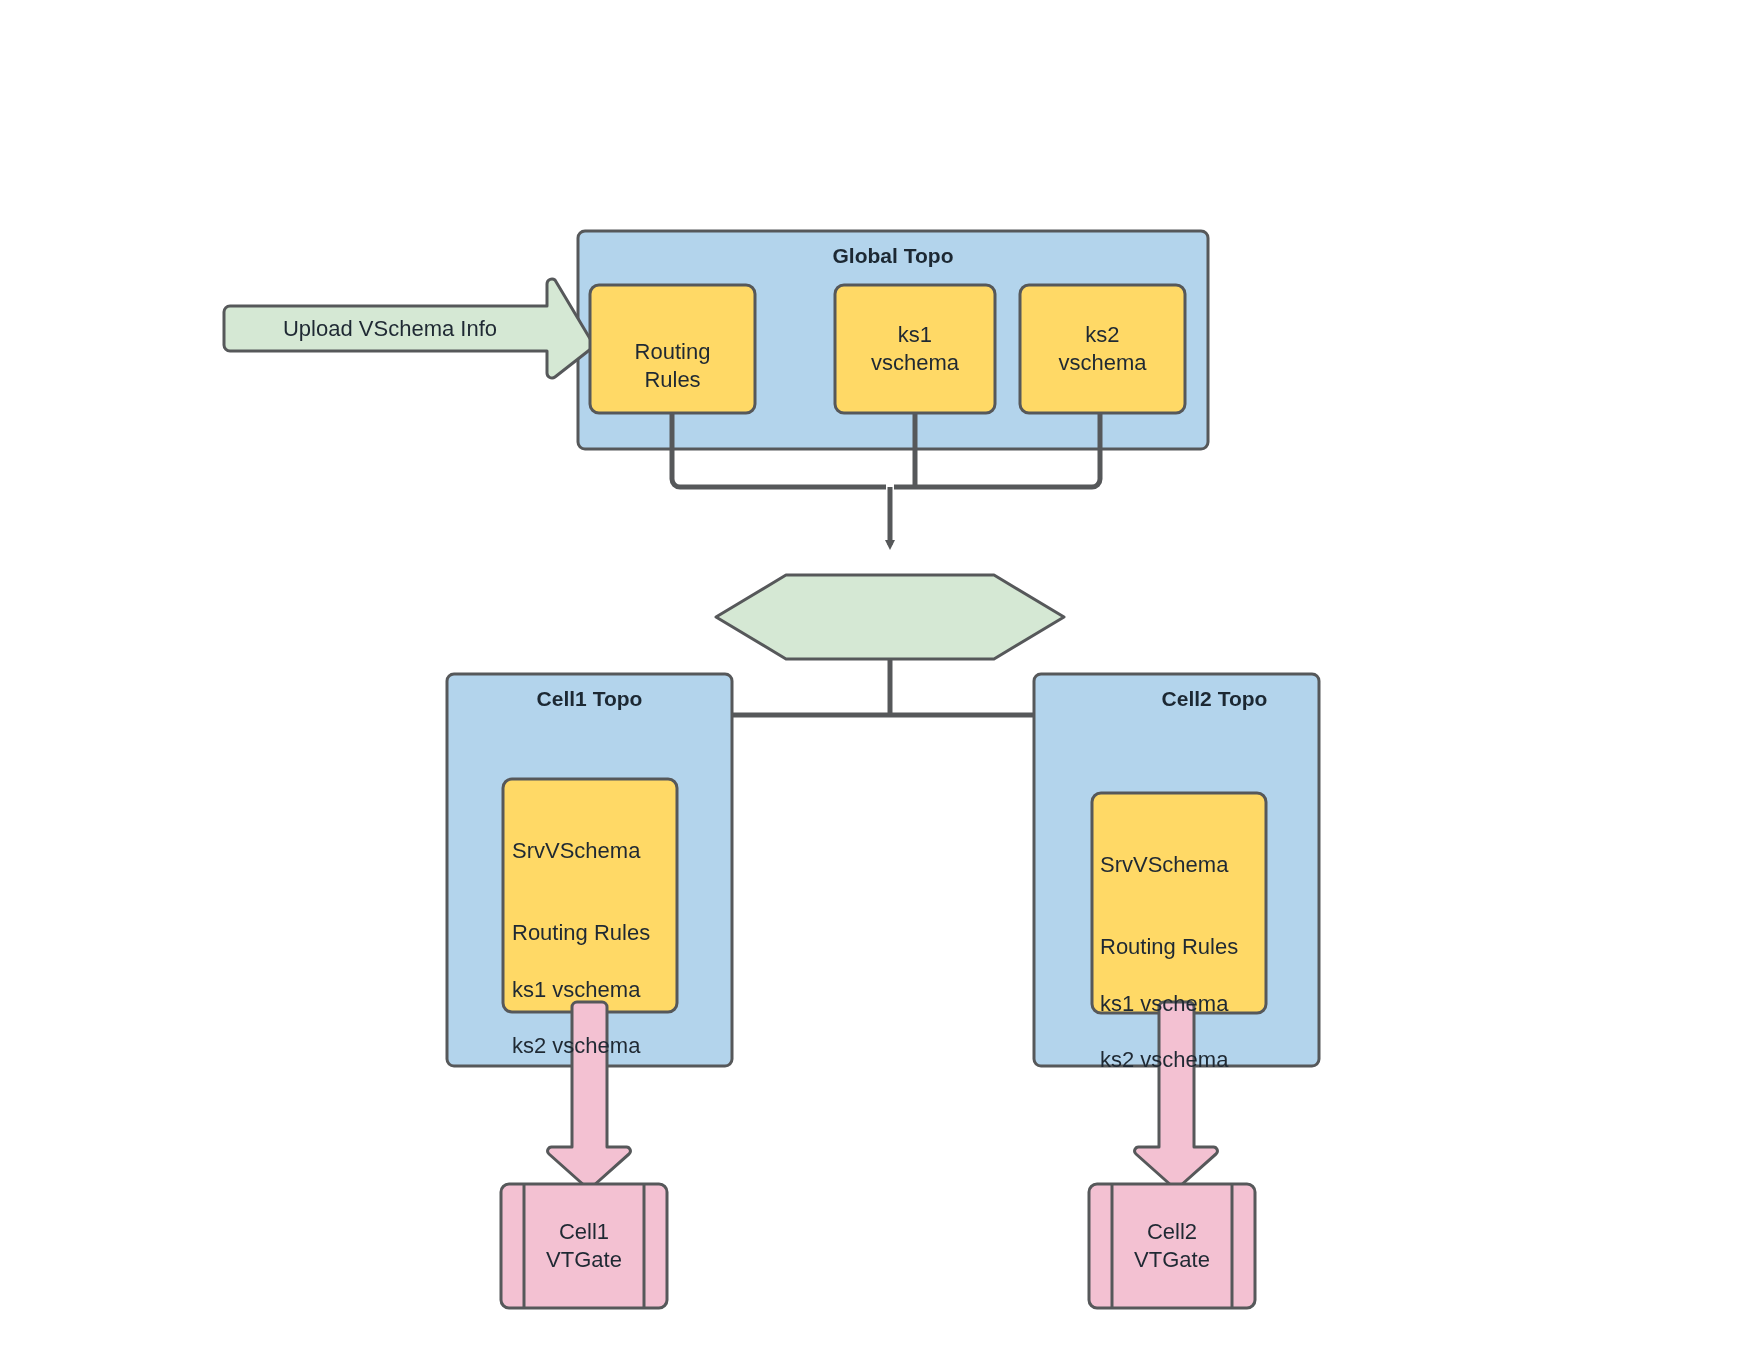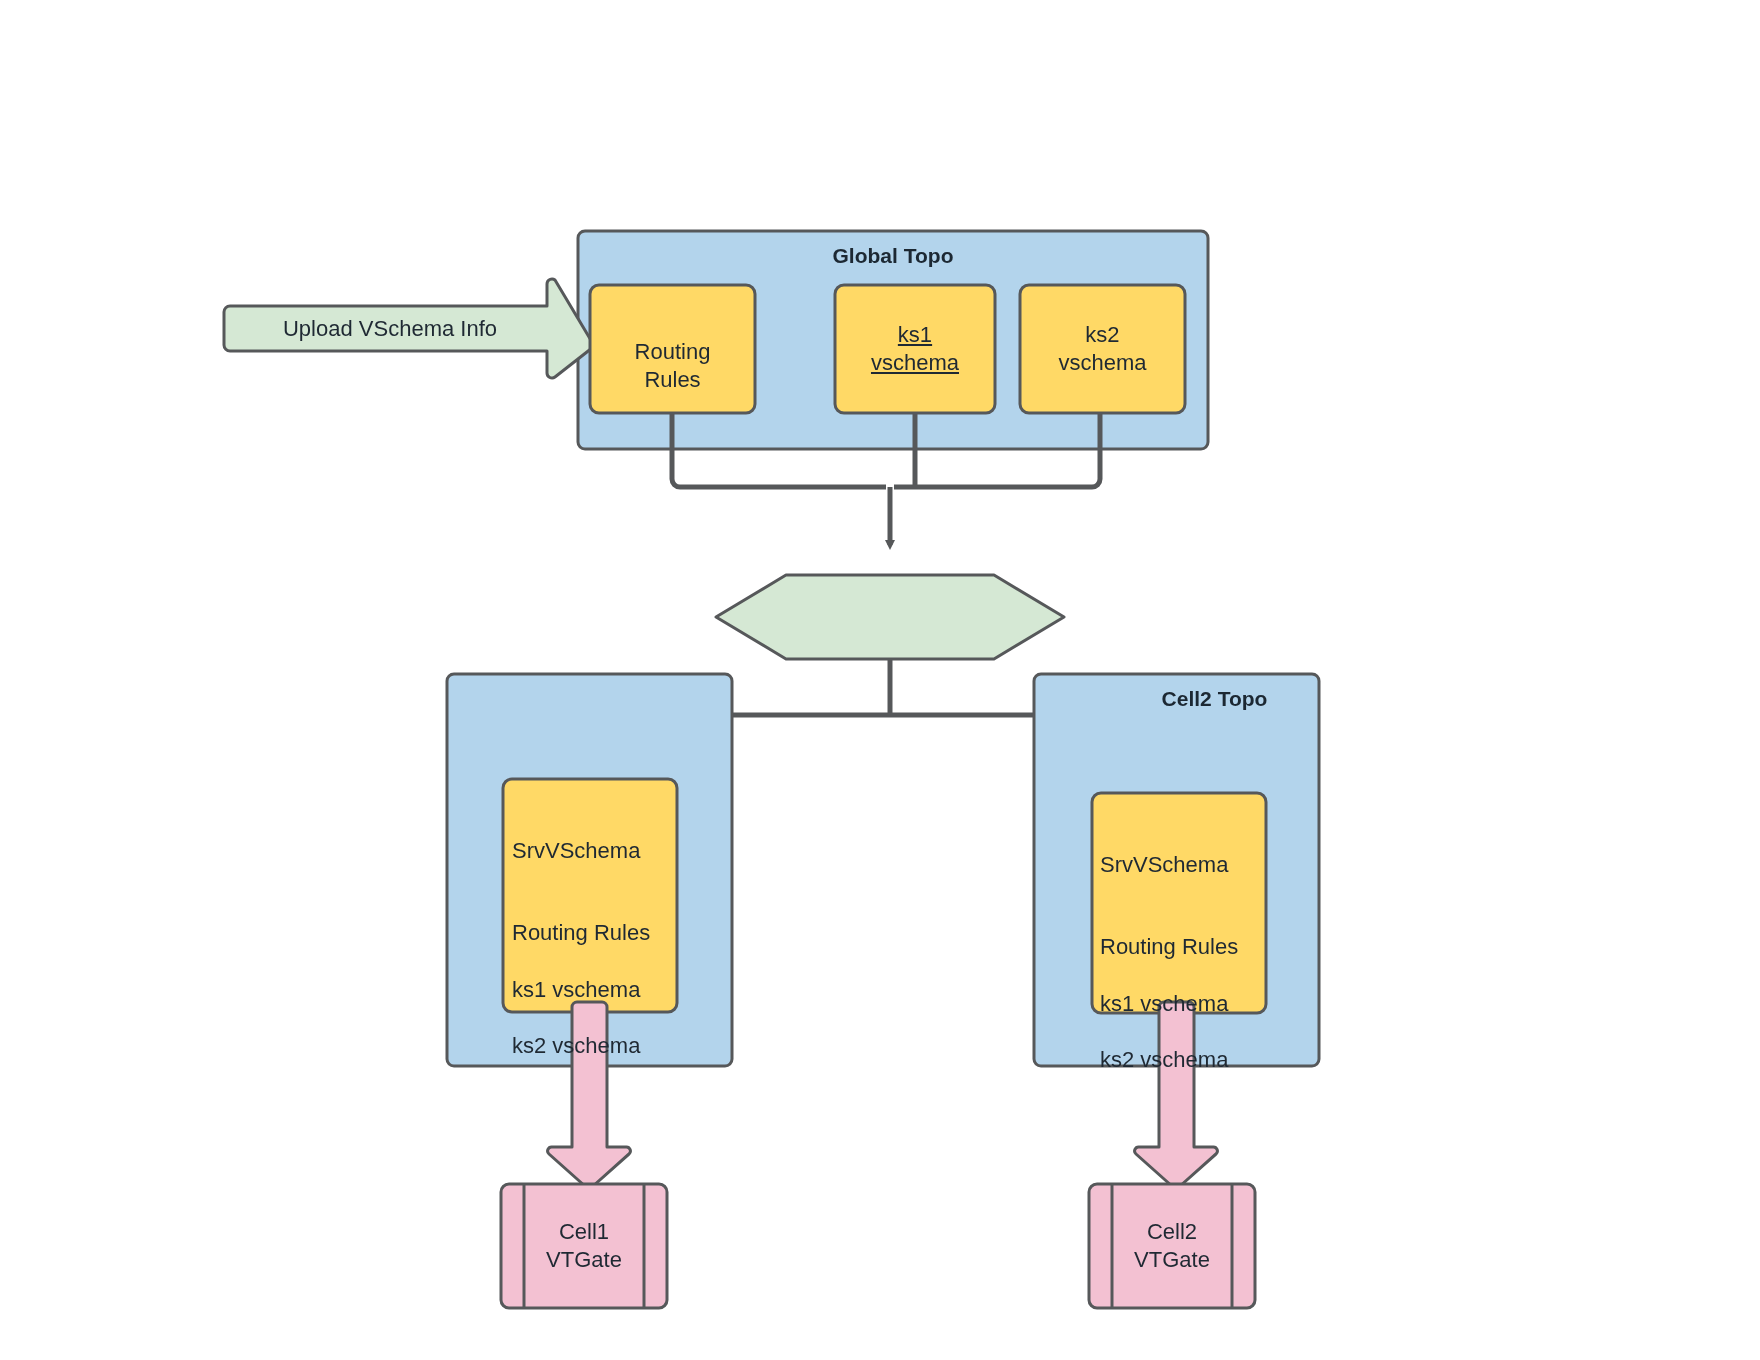--- a/index.html
+++ b/index.html
@@ -112,26 +112,27 @@
     <line x1="1112" y1="1137" x2="1112" y2="1261" stroke="#56585a" stroke-width="3"></line>
     <line x1="1232" y1="1137" x2="1232" y2="1261" stroke="#56585a" stroke-width="3"></line>
   </svg>
 
   <div class="lbl lbl-title" style="left:578px; top:192px; width:630px; height:34px;">Global Topo</div>
 
   <div class="lbl lbl-node" style="left:230px; top:262px; width:320px; height:40px;">Upload VSchema Info</div>
 
   <div class="lbl lbl-node" style="left:590px; top:255px; width:165px; height:128px;">Routing
 Rules</div>
-  <div class="lbl lbl-node" style="left:835px; top:238px; width:160px; height:128px;text-decoration:underline;">ks1
+  <div class="lbl lbl-node" style="left:835px; top:238px; width:160px; height:128px;">ks1
 vschema</div>
   <div class="lbl lbl-node" style="left:1020px; top:238px; width:165px; height:128px;">ks2
 vschema</div>
 
 
+  <div class="lbl lbl-title" style="left:447px; top:635px; width:285px; height:34px;">Cell1 Topo</div>
   <div class="lbl lbl-title" style="left:1072px; top:635px; width:285px; height:34px;">Cell2 Topo</div>
 
   <div class="lbl lbl-node lbl-left lbl-block" style="left:512px; top:762px; width:160px;">
     <span class="line line1">SrvVSchema</span>
     <span class="line">Routing Rules</span>
     <span class="line">ks1 vschema</span>
     <span class="line">ks2 vschema</span>
   </div>
 
   <div class="lbl lbl-node lbl-left lbl-block" style="left:1100px; top:776px; width:160px;">

